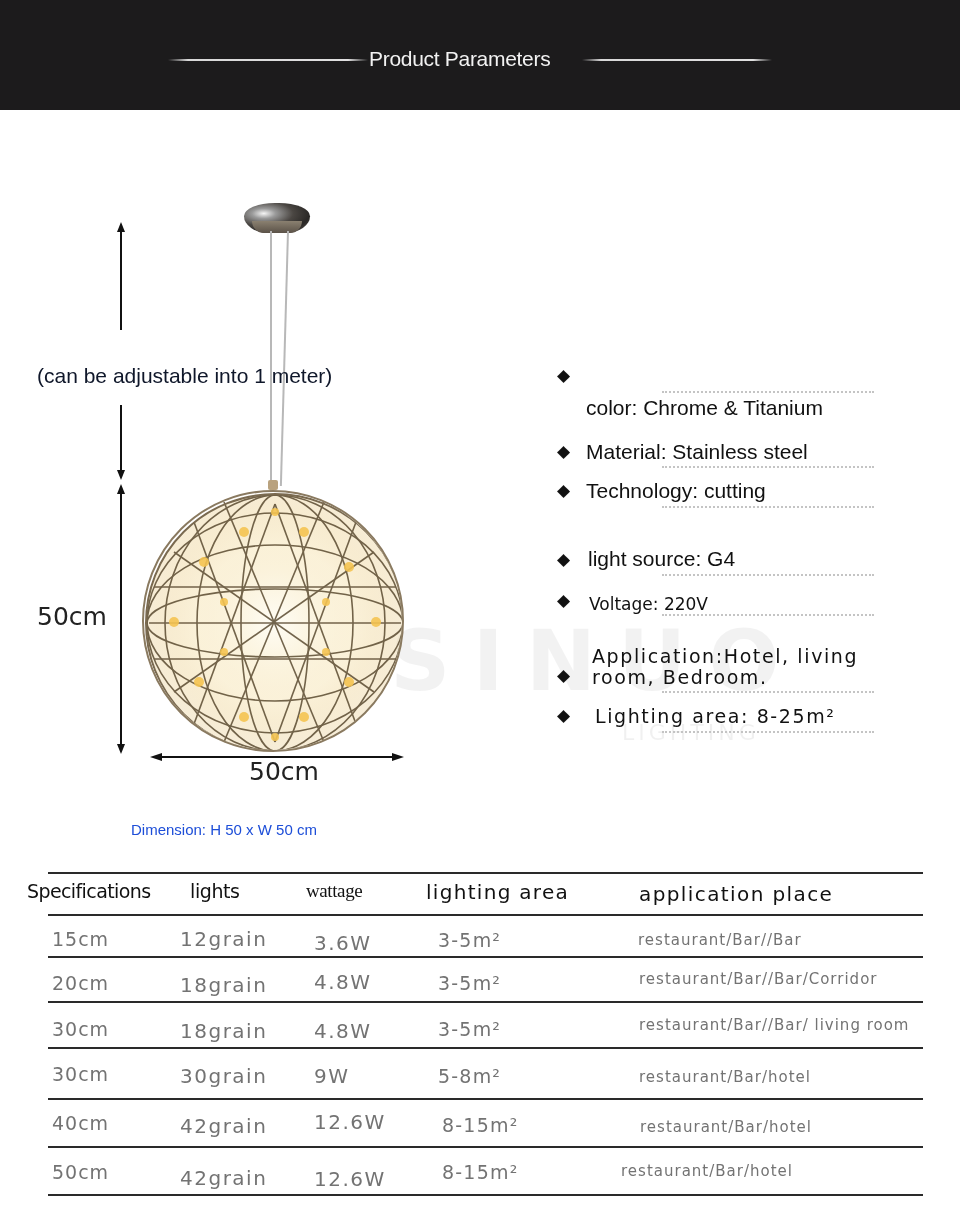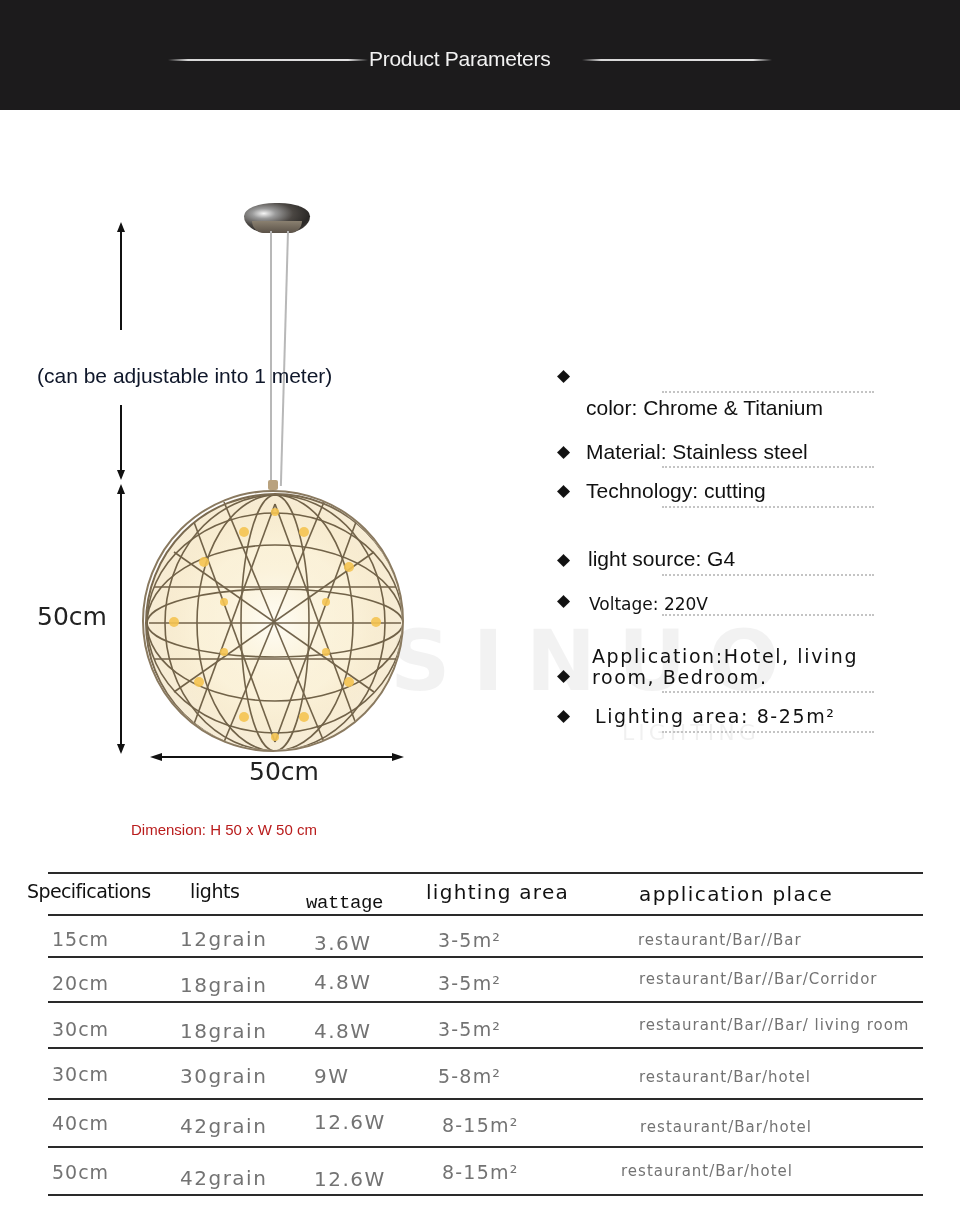--- a/index.html
+++ b/index.html
@@ -34,21 +34,21 @@
   .arrow-up { border-bottom: 10px solid #111; }
   .arrow-down { border-top: 10px solid #111; }
   .hline { position: absolute; left: 155px; top: 756px; width: 245px; height: 2px; background: #111; }
   .arrow-left, .arrow-right { position: absolute; width: 0; height: 0; border-top: 4px solid transparent; border-bottom: 4px solid transparent; }
   .arrow-left { border-right: 12px solid #111; }
   .arrow-right { border-left: 12px solid #111; }
 
   .adjust-note { position: absolute; left: 37px; top: 364px; font-size: 21px; color: #0f172a; white-space: nowrap; }
   .dim-v { position: absolute; left: 37px; top: 602px; font-family: "DejaVu Sans", sans-serif; font-size: 25px; color: #222; }
   .dim-h { position: absolute; left: 249px; top: 757px; font-family: "DejaVu Sans", sans-serif; font-size: 25px; color: #222; }
-  .dimension { position: absolute; left: 131px; top: 821px; font-size: 15px; color: #b91c1c; }
+  .dimension { position: absolute; left: 131px; top: 821px; font-size: 15px; color: #1d4ed8; }
 
   
   .wm-big { position: absolute; left: 390px; top: 612px; font-family: "DejaVu Sans", sans-serif; font-weight: bold; font-size: 84px; letter-spacing: 22px; color: rgba(0,0,0,0.05); white-space: nowrap; }
   .wm-small { position: absolute; left: 622px; top: 720px; font-family: "DejaVu Sans", sans-serif; font-size: 22px; letter-spacing: 4px; color: rgba(0,0,0,0.06); }
 
   
   .attr { position: absolute; left: 557px; white-space: nowrap; color: #111; }
   .attr .bullet { position: absolute; left: 0; font-size: 17px; line-height: 1; }
   .attr .txt { position: absolute; left: 29px; }
   .dots { position: absolute; left: 662px; width: 212px; height: 2px; border-bottom: 2px dotted #c4c4c4; }
@@ -193,21 +193,21 @@
   <span class="txt" style="font-family:'DejaVu Sans',sans-serif; font-size:19px; letter-spacing:1.6px; top:-2px; left:38px;">Lighting area:  8-25m²</span>
 </div>
 <div class="dots" style="top:731px;"></div>
 
 <div>
   <div class="rule" style="top:872px;"></div>
 
   <div>
     <div class="th" style="left:27px; font-family:'DejaVu Sans',sans-serif; font-size:19px; letter-spacing:-0.6px;">Specifications</div>
     <div class="th" style="left:190px; font-family:'DejaVu Sans',sans-serif; font-size:19px; letter-spacing:-0.4px;">lights</div>
-    <div class="th" style="left:306px; font-family:Liberation Mono, monospace; font-size:19px; letter-spacing:-0.4px;margin-top:12px;">wattage</div>
+    <div class="th" style="left:306px; font-family:Liberation Serif, serif; font-size:19px; letter-spacing:-0.4px;">wattage</div>
     <div class="th" style="left:426px; font-family:'DejaVu Sans',sans-serif; font-size:20px; letter-spacing:1.3px;">lighting area</div>
     <div class="th" style="left:639px; font-family:'DejaVu Sans',sans-serif; font-size:20px; letter-spacing:1.4px; top:882px;">application place</div>
   </div>
 
   <div class="rule" style="top:914px;"></div>
 
   <div>
     <div class="td col-spec" style="left:52px; top:928px;">15cm</div>
     <div class="td col-lights" style="left:180px; top:927px;">12grain</div>
     <div class="td col-watt" style="left:314px; top:931px;">3.6W</div>

